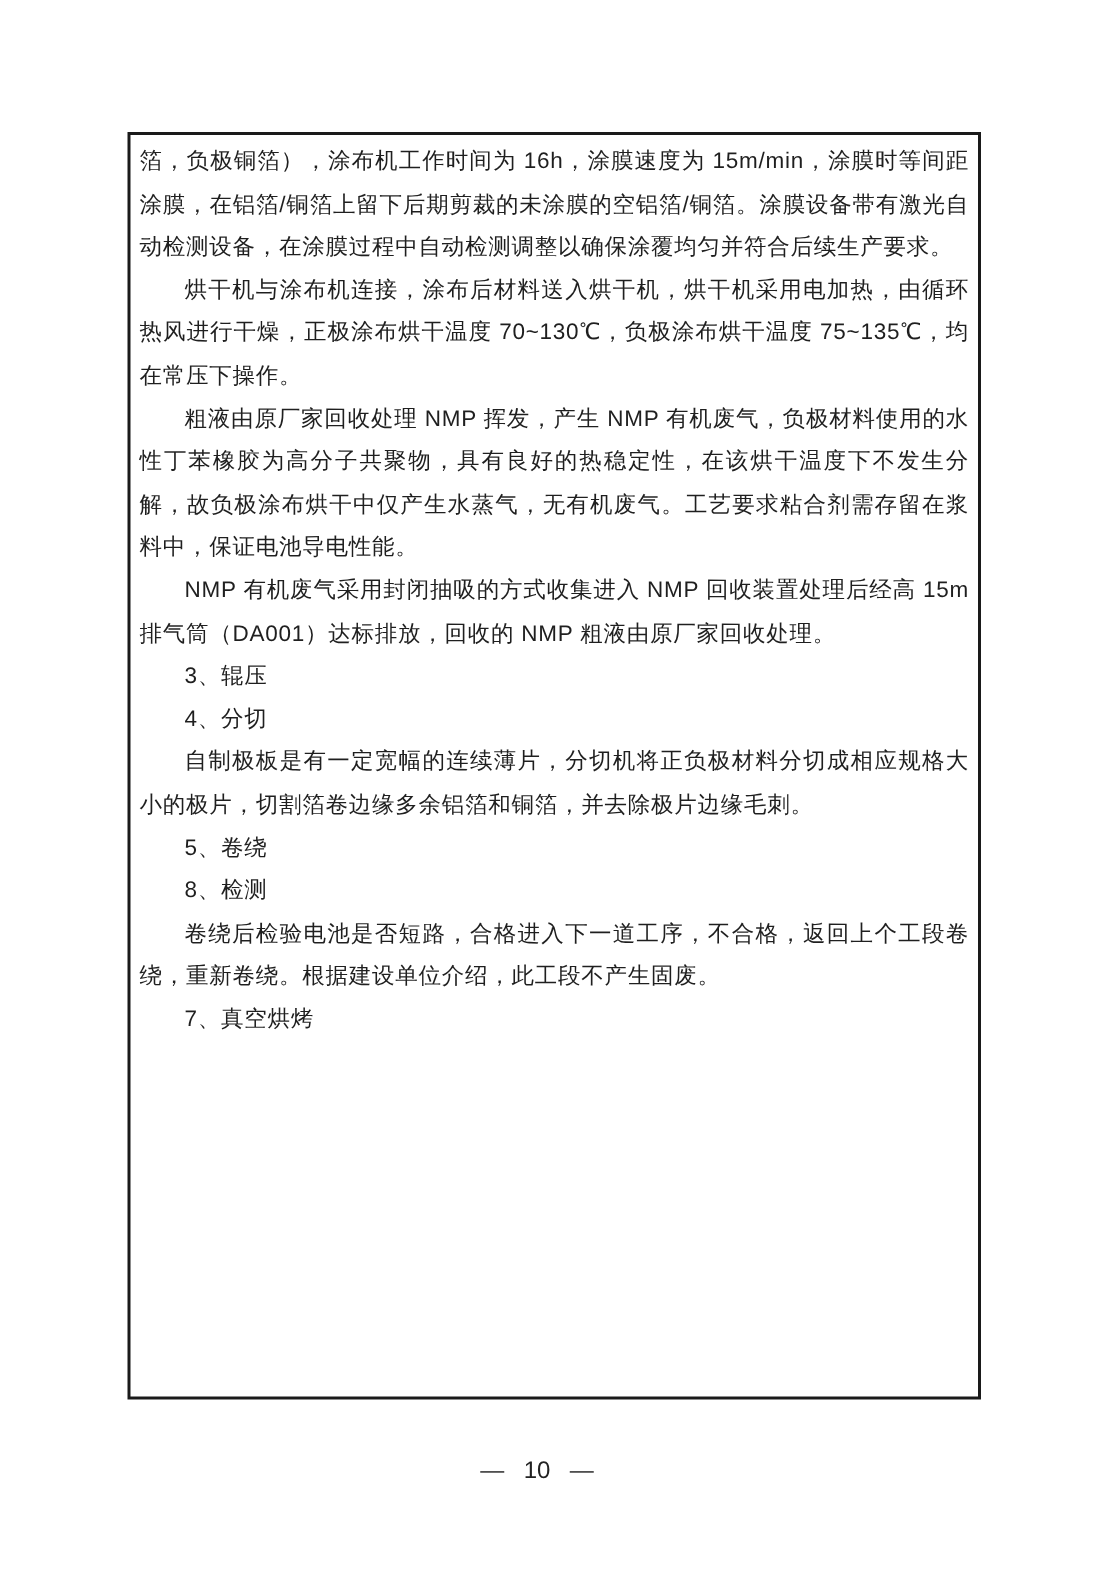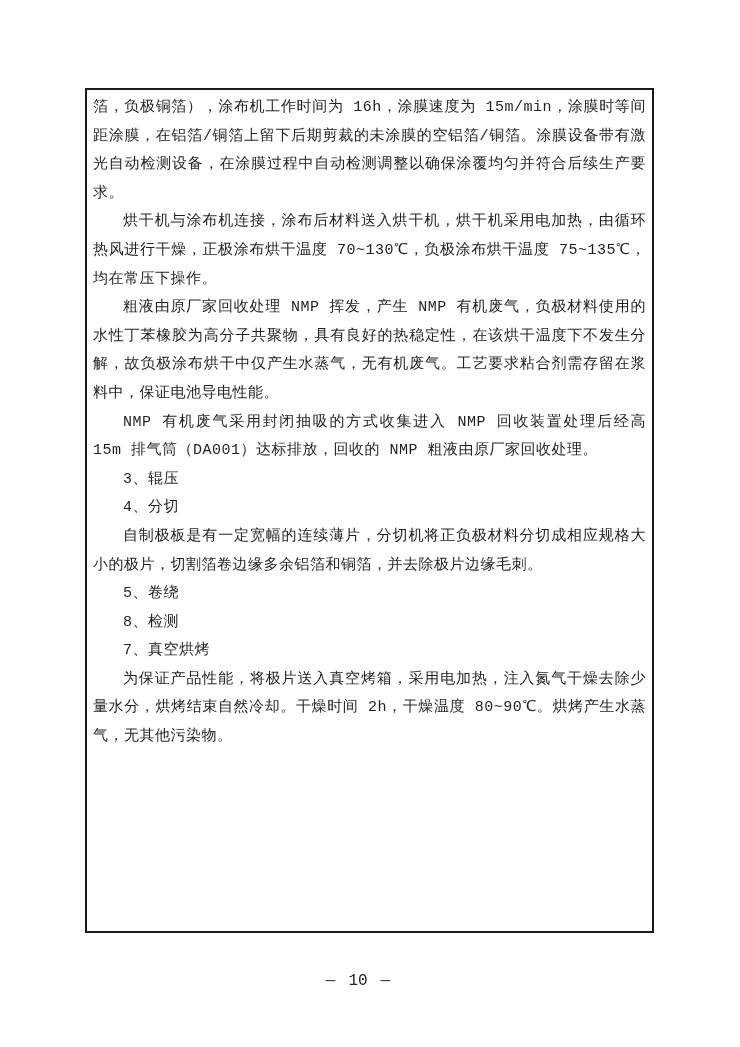--- a/index.html
+++ b/index.html
@@ -5,21 +5,21 @@
   html, body {
     margin: 0;
     padding: 0;
     background: #ffffff;
   }
   .page {
     position: relative;
     width: 716px;
     height: 1047px;
     background: #ffffff;
-    font-family: Liberation Mono, monospace;
+    font-family: Liberation Sans, sans-serif;
     color: #1a1a1a;
     overflow: hidden;
   }
   .content-box {
     position: absolute;
     left: 85px;
     top: 88px;
     width: 569px;
     height: 845px;
     border: 2px solid #1a1a1a;
@@ -65,22 +65,22 @@
   <div class="content-box">
     <p>箔，负极铜箔），涂布机工作时间为 16h，涂膜速度为 15m/min，涂膜时等间距涂膜，在铝箔/铜箔上留下后期剪裁的未涂膜的空铝箔/铜箔。涂膜设备带有激光自动检测设备，在涂膜过程中自动检测调整以确保涂覆均匀并符合后续生产要求。</p>
     <p class="indent">烘干机与涂布机连接，涂布后材料送入烘干机，烘干机采用电加热，由循环热风进行干燥，正极涂布烘干温度 70~130℃，负极涂布烘干温度 75~135℃，均在常压下操作。</p>
     <p class="indent">粗液由原厂家回收处理 NMP 挥发，产生 NMP 有机废气，负极材料使用的水性丁苯橡胶为高分子共聚物，具有良好的热稳定性，在该烘干温度下不发生分解，故负极涂布烘干中仅产生水蒸气，无有机废气。工艺要求粘合剂需存留在浆料中，保证电池导电性能。</p>
     <p class="indent">NMP 有机废气采用封闭抽吸的方式收集进入 NMP 回收装置处理后经高 15m 排气筒（DA001）达标排放，回收的 NMP 粗液由原厂家回收处理。</p>
     <p class="indent">3、辊压</p>
     <p class="indent">4、分切</p>
     <p class="indent">自制极板是有一定宽幅的连续薄片，分切机将正负极材料分切成相应规格大小的极片，切割箔卷边缘多余铝箔和铜箔，并去除极片边缘毛刺。</p>
     <p class="indent">5、卷绕</p>
     <p class="indent">8、检测</p>
+    <p class="indent">卷绕后检验电池是否短路，合格进入下一道工序，不合格，返回上个工段卷绕，重新卷绕。根据建设单位介绍，此工段不产生固废。</p>
     <p class="indent">7、真空烘烤</p>
-    <p class="indent">为保证产品性能，将极片送入真空烤箱，采用电加热，注入氮气干燥去除少量水分，烘烤结束自然冷却。干燥时间 2h，干燥温度 80~90℃。烘烤产生水蒸气，无其他污染物。</p>
   </div>
 
   <div class="page-footer">
     <span class="dash">—</span>
     <span>10</span>
     <span class="dash">—</span>
   </div>
 
 </div>
 

